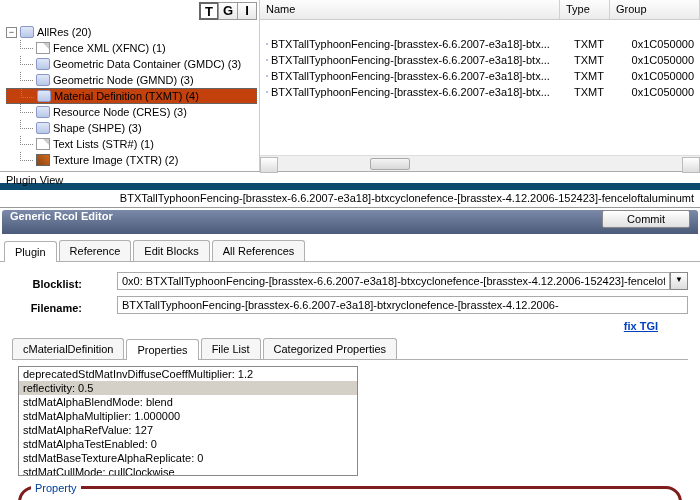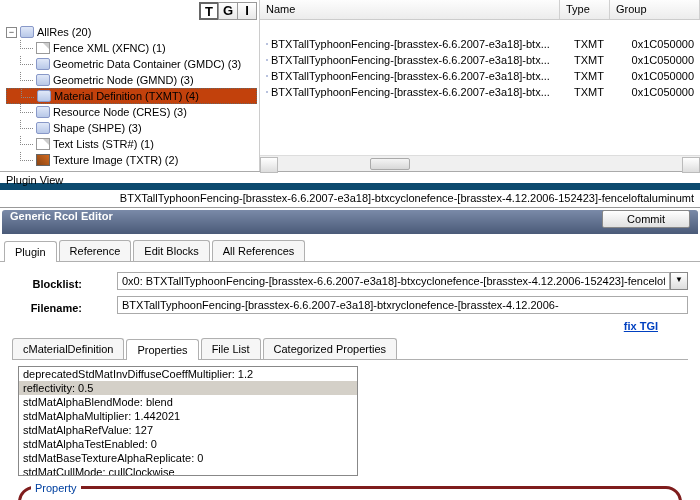--- a/index.html
+++ b/index.html
@@ -197,21 +197,21 @@
     <div class="tab active">Properties</div>
     <div class="tab">File List</div>
     <div class="tab">Categorized Properties</div>
   </div>
 
   <div class="lower">
     <div class="prop-list">
       <div>deprecatedStdMatInvDiffuseCoeffMultiplier: 1.2</div>
       <div class="sel">reflectivity: 0.5</div>
       <div>stdMatAlphaBlendMode: blend</div>
-      <div>stdMatAlphaMultiplier: 1.442021</div>
+      <div>stdMatAlphaMultiplier: 1.000000</div>
       <div>stdMatAlphaRefValue: 127</div>
       <div>stdMatAlphaTestEnabled: 0</div>
       <div>stdMatBaseTextureAlphaReplicate: 0</div>
       <div>stdMatCullMode: cullClockwise</div>
 
     </div>
     <div class="prop-group">
       <legend>Property</legend>
       <div class="prow">
           <label>Value:</label>

